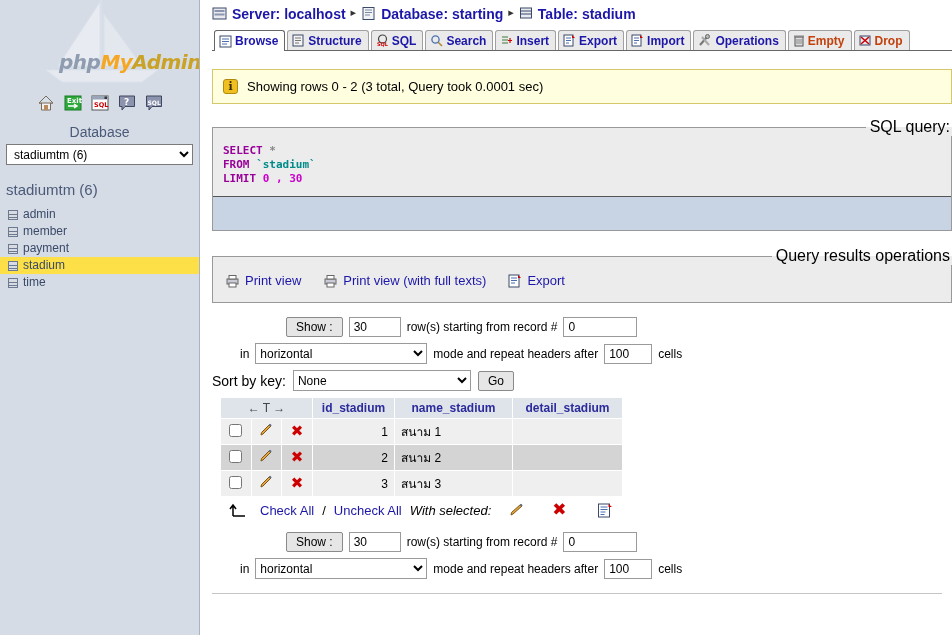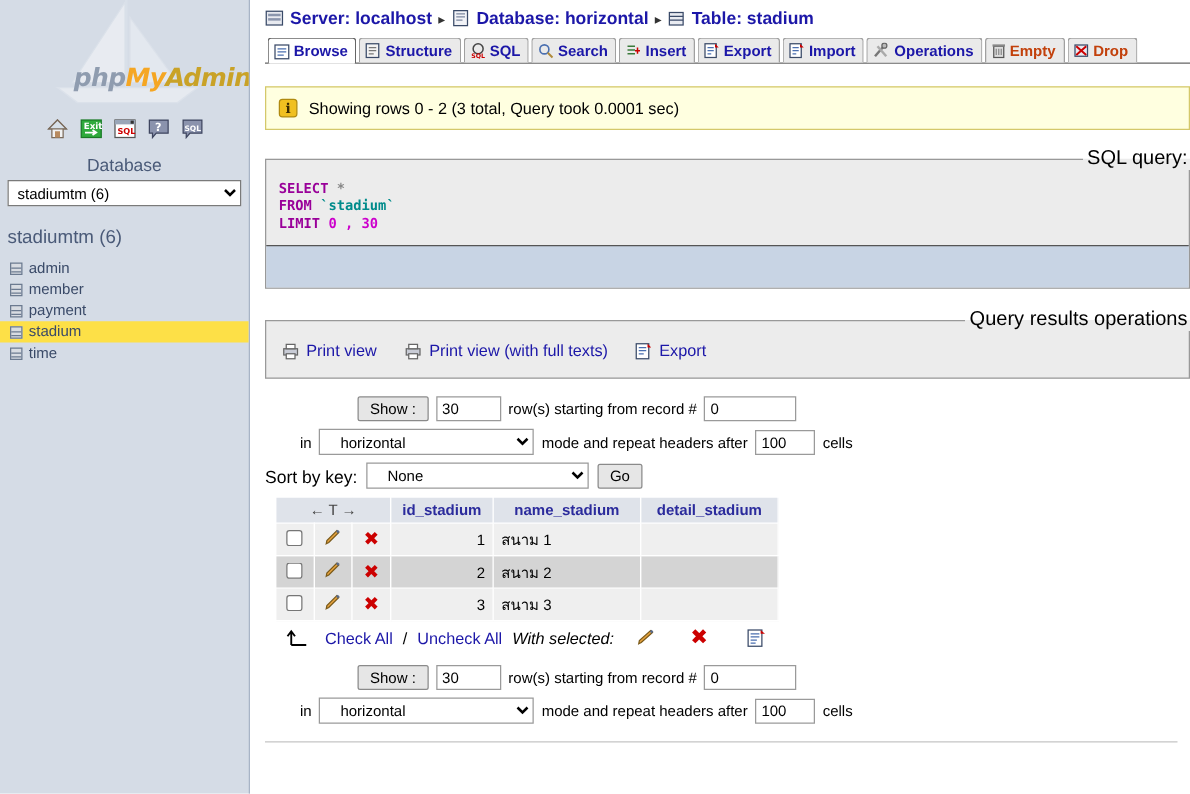--- a/index.html
+++ b/index.html
@@ -111,21 +111,21 @@
   #main {
     flex: 1 1 auto;
     height: 635px;
     background: #ffffff;
     padding: 6px 0 0 12px;
     overflow: hidden;
     position: relative;
   }
   .breadcrumb {
     display: flex;
-    align-items: flex-end;
+    align-items: flex-start;
     gap: 5px;
     font-size: 14px;
     font-weight: bold;
     color: #1c17a8;
     white-space: nowrap;
     padding-bottom: 6px;
   }
   .breadcrumb .sep { color: #333; font-size: 11px; }
   .bc-icon { display: inline-block; }
 
@@ -262,21 +262,21 @@
     padding: 2px 4px;
     height: 20px;
     color: #000;
   }
   select.sel {
     font-family: "Liberation Sans", sans-serif;
     font-size: 12px;
     border: 1px solid #9a9a9a;
     background: #fff;
     height: 21px;
-    padding: 1px 12px;
+    padding: 1px 0;
     color: #000;
   }
 
   .sortline {
     display: flex;
     align-items: center;
     gap: 7px;
     font-size: 14px;
     margin: 6px 0 6px 0;
   }
@@ -423,21 +423,21 @@
         <rect x="1" y="2" width="13" height="11" fill="#e8eaf0" stroke="#3a4a68" stroke-width="1"></rect>
         <rect x="2.5" y="4" width="10" height="2" fill="#8b96ad"></rect>
         <rect x="2.5" y="7.5" width="10" height="2" fill="#8b96ad"></rect>
       </svg>
       <span>Server: localhost</span>
       <span class="sep">▸</span>
       <svg class="bc-icon" width="15" height="15" viewBox="0 0 15 15">
         <rect x="2" y="1.5" width="11" height="12" fill="#f2f3f7" stroke="#3a4a68" stroke-width="1"></rect>
         <path d="M4 4 H11 M4 6.5 H11 M4 9 H9" stroke="#7c88a0" stroke-width="1"></path>
       </svg>
-      <span>Database: horizontal</span>
+      <span>Database: starting</span>
       <span class="sep">▸</span>
       <svg class="bc-icon" width="14" height="14" viewBox="0 0 14 14">
         <rect x="1.5" y="2" width="11" height="10" fill="#e9ebf1" stroke="#3a4a68" stroke-width="1"></rect>
         <path d="M1.5 5 H12.5 M1.5 8 H12.5" stroke="#3a4a68" stroke-width="1"></path>
       </svg>
       <span>Table: stadium</span>
     </div>
 
     <div class="tabs">
       <div class="tab active">

